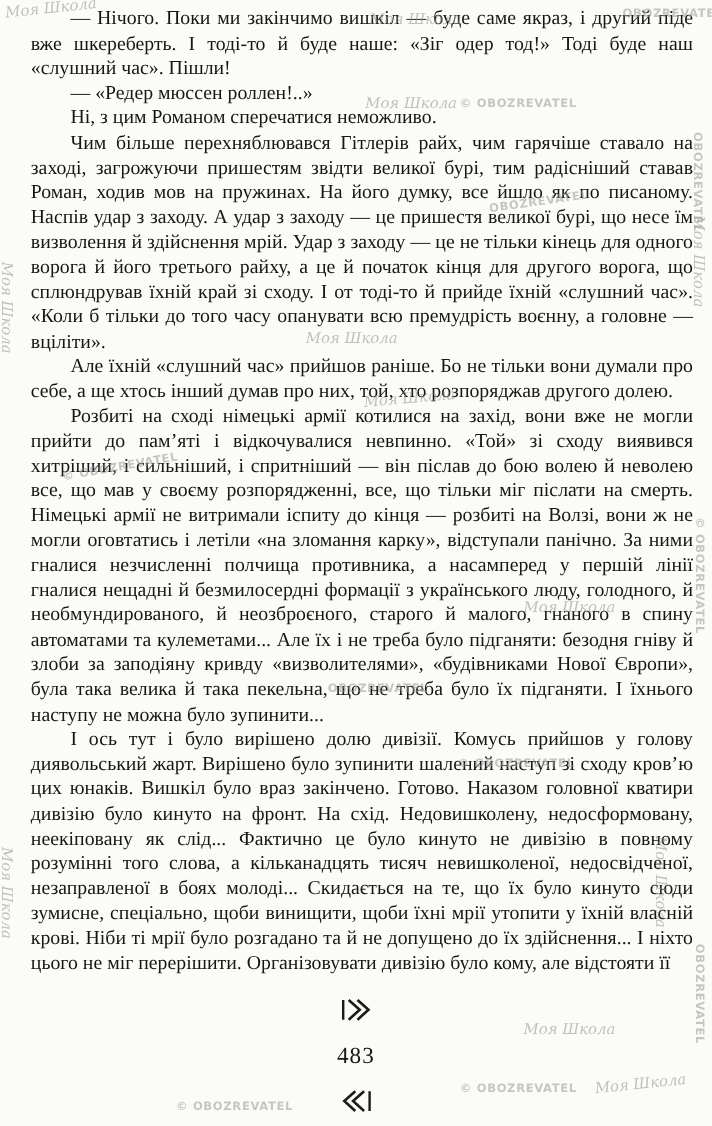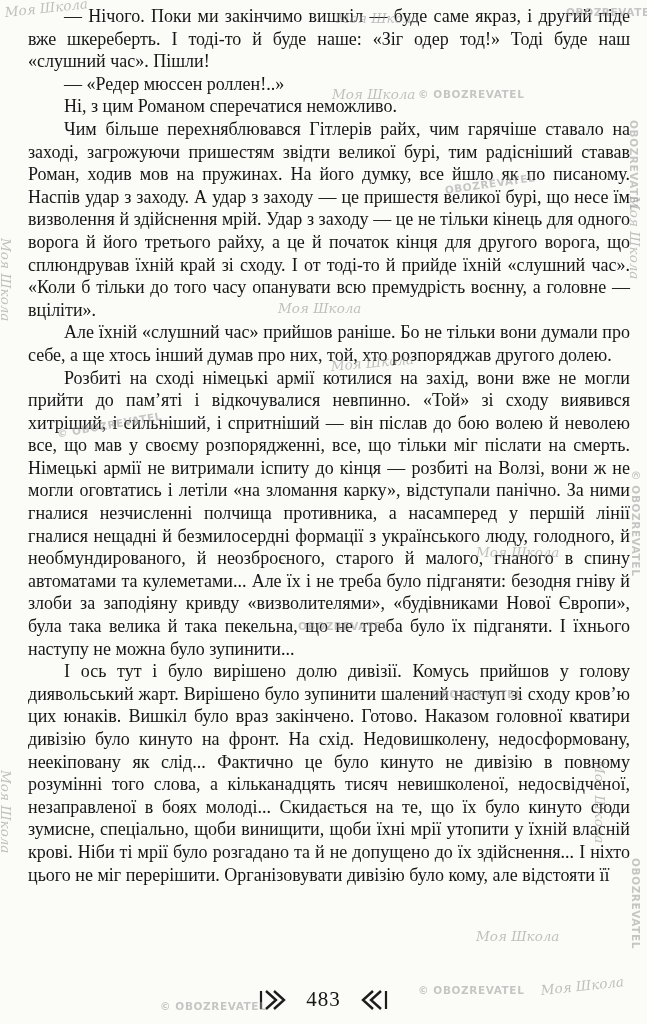--- a/index.html
+++ b/index.html
@@ -11,21 +11,21 @@
     color: #161616;
   }
   .page { position: absolute; inset: 0; }
   .text-block {
     position: absolute; left: 28px; top: 5px; width: 602px;
     font-size: 18px; line-height: 22.6px;
   }
   .text-block p { margin: 0; text-indent: 36px; text-align: justify; }
   .footer {
     position: absolute; left: 0; right: 0; bottom: 12px;
-    display: flex; align-items: center; justify-content: center; gap: 18px;
+    display: flex; align-items: center; justify-content: center; gap: 18px; flex-direction: column;
   }
   .page-number { font-size: 21px; letter-spacing: 1px; }
   .orn { width: 30px; height: 22px; color: #1c1c1c; display: inline-block; }
   .orn svg { width: 100%; height: 100%; display: block; }
   .orn.flip { transform: scaleX(-1); }
   .wm-layer { position: absolute; inset: 0; pointer-events: none; }
   .wm {
     position: absolute; white-space: nowrap;
     transform-origin: left top; opacity: .55;
   }

